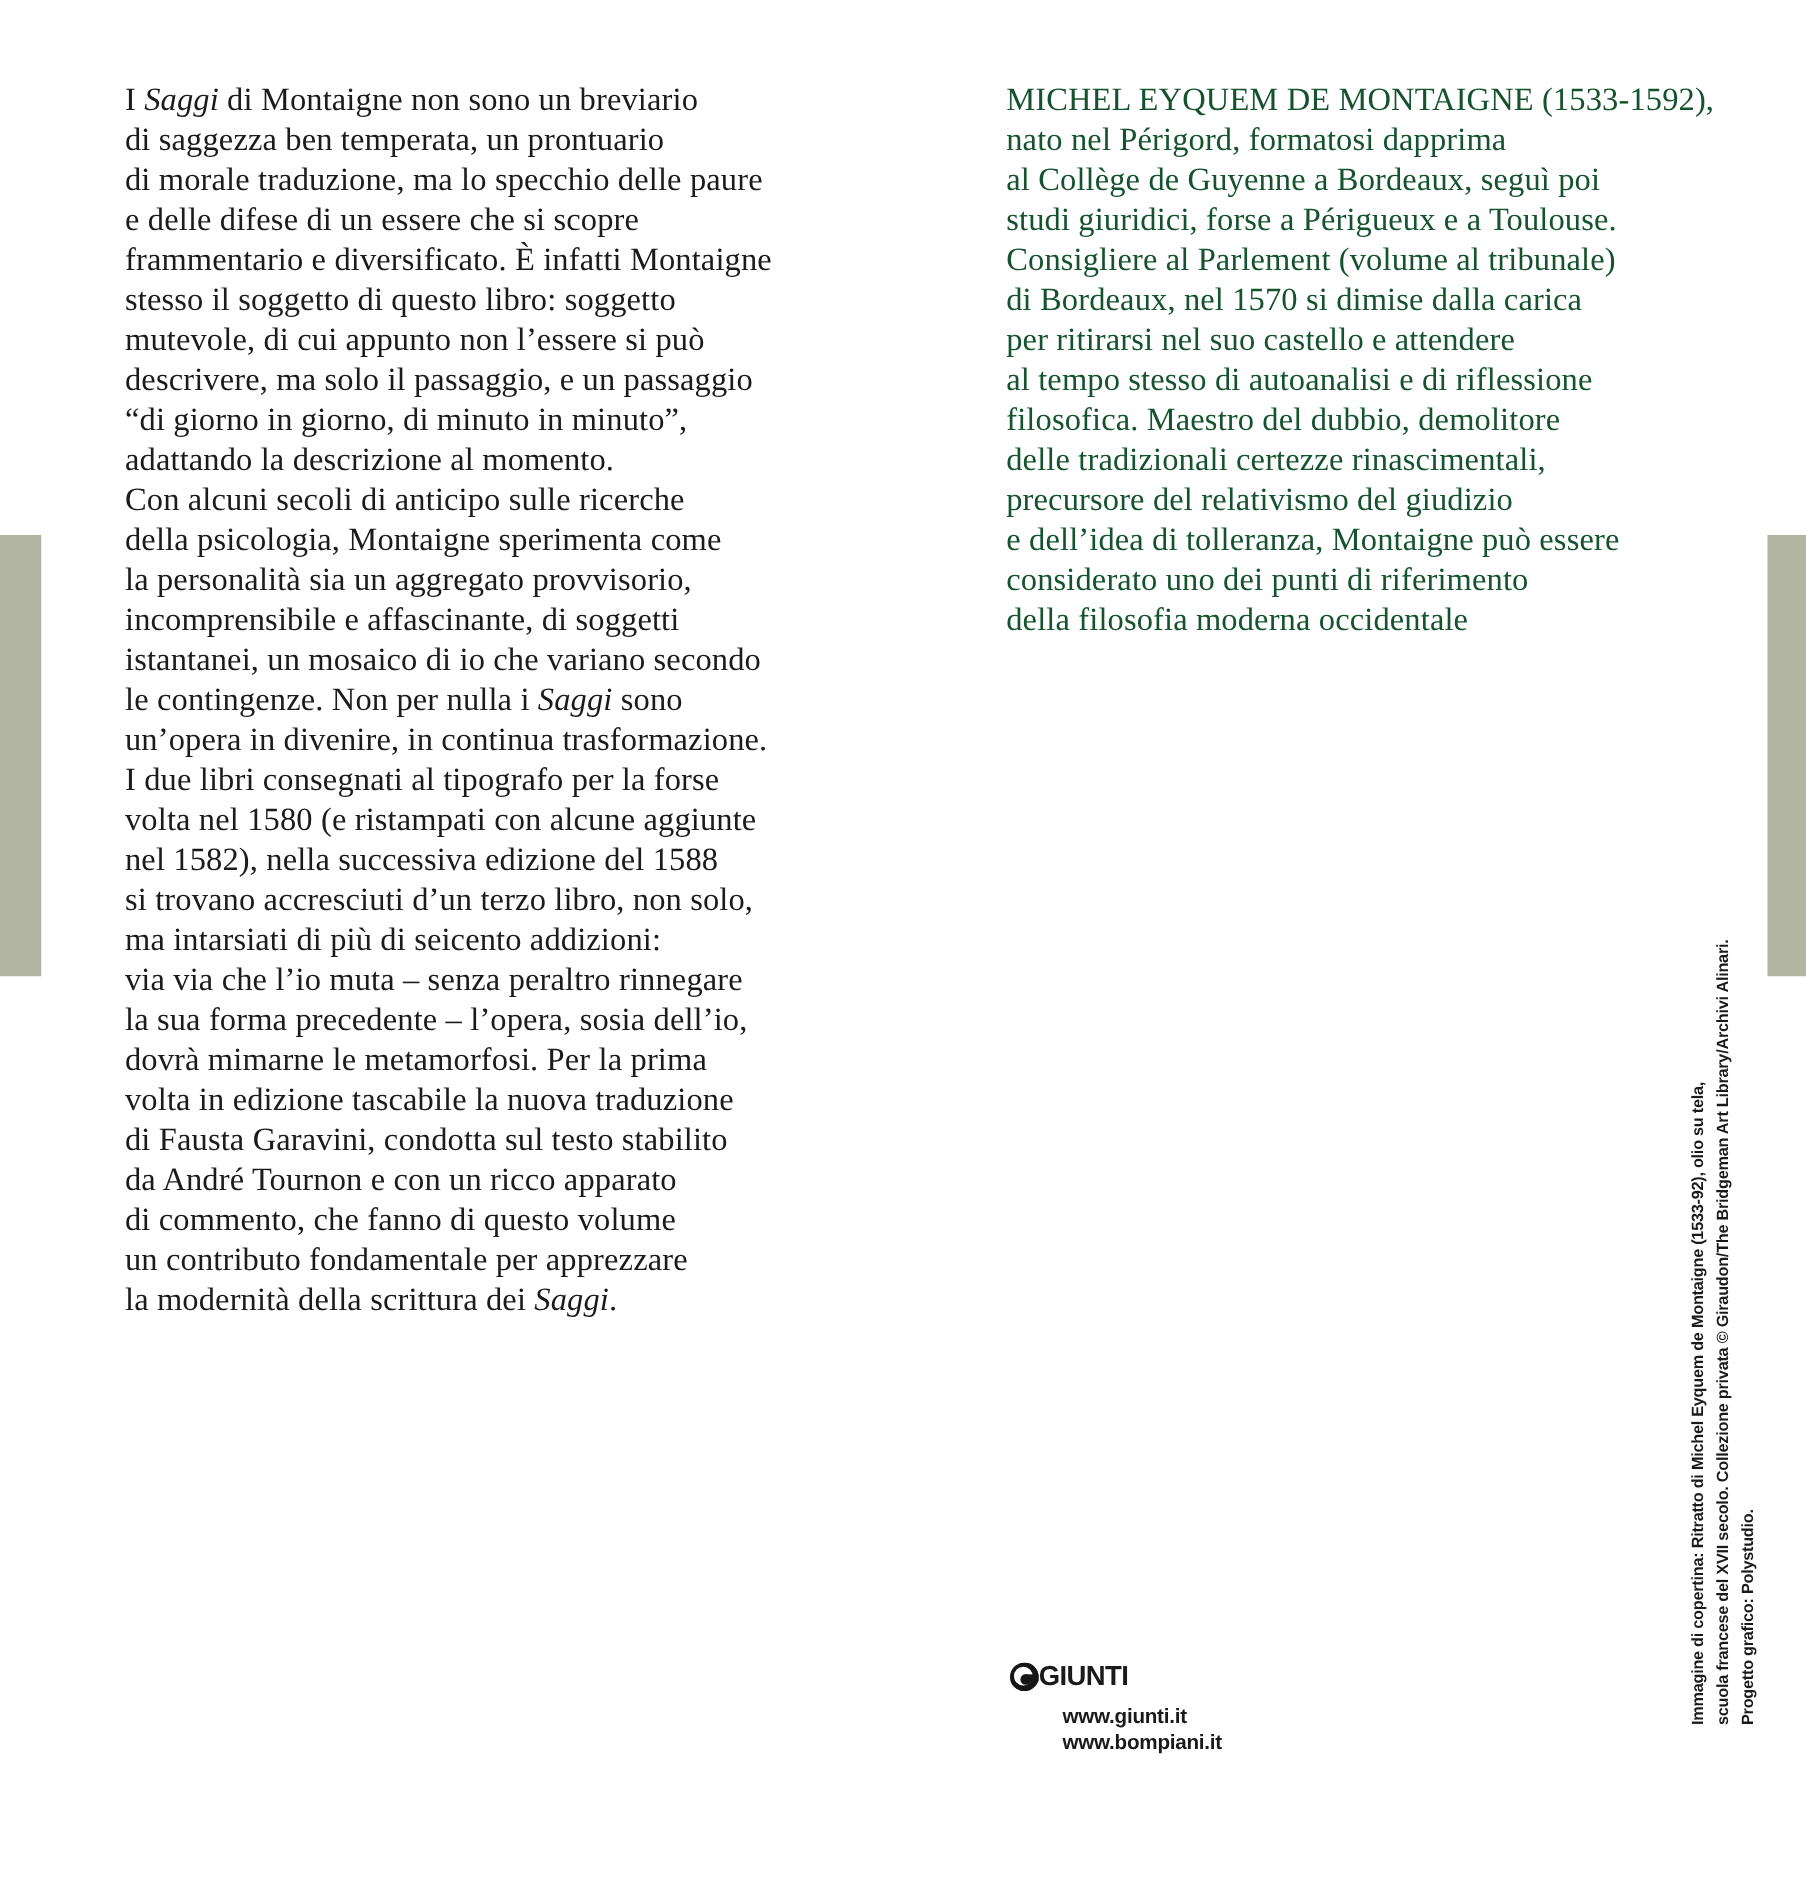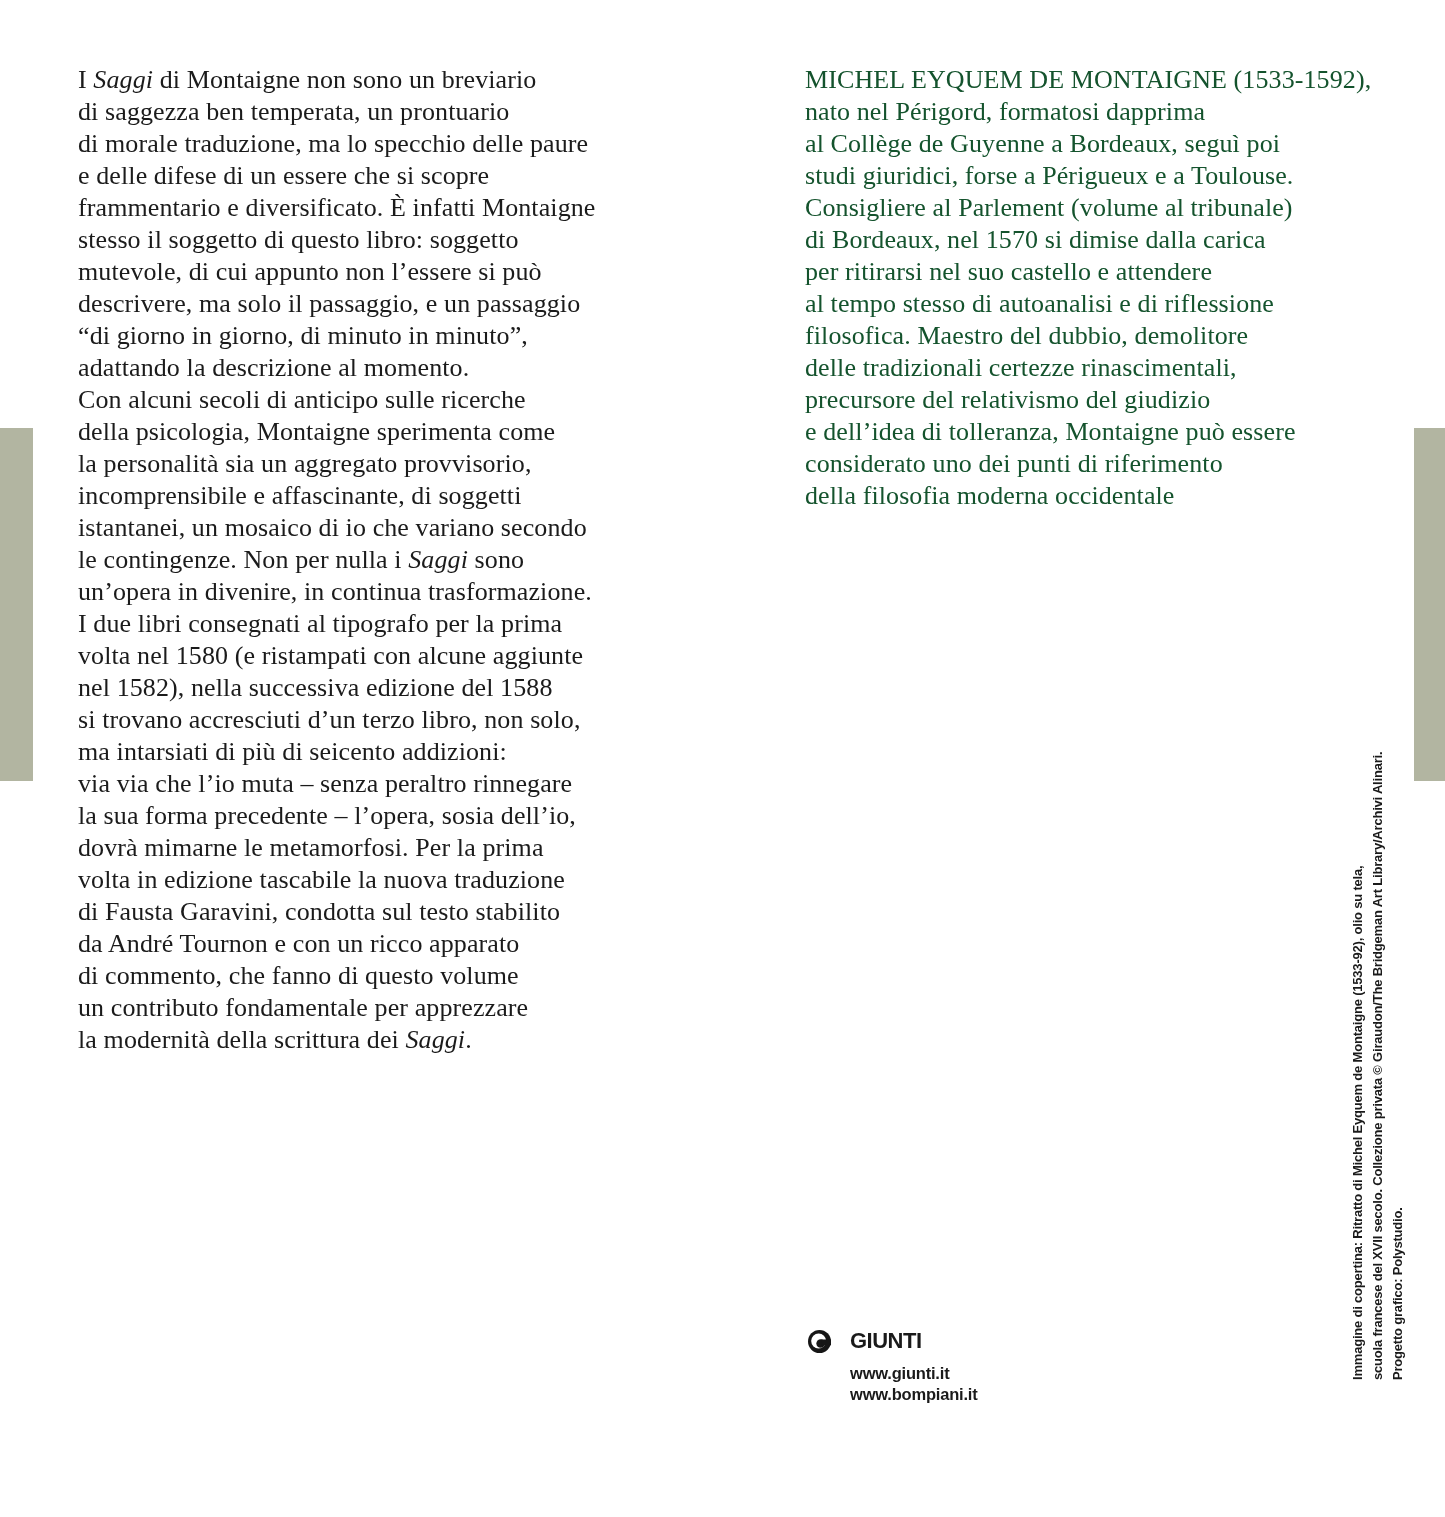--- a/index.html
+++ b/index.html
@@ -21,34 +21,34 @@
   .text-column {
     position: absolute;
     top: 64px;
     font-size: 26px;
     line-height: 32px;
     color: #1b1b1b;
     letter-spacing: 0.1px;
   }
   .text-column .line { white-space: nowrap; }
   .text-column em { font-style: italic; }
-  .col-left  { left: 78px;  width: 620px; }
+  .col-left  { left: 100px;  width: 620px; }
   .col-right { left: 805px; width: 620px; }
 
   .publisher {
     position: absolute;
     left: 808px;
     top: 1328px;
     color: #1a1a1a;
     font-family: "Liberation Sans", sans-serif;
   }
   .publisher-row {
     display: flex;
     align-items: center;
-    gap: 19px;
+    gap: 0;
   }
   .publisher-name {
     font-weight: bold;
     font-size: 22px;
     letter-spacing: -0.5px;
   }
   .publisher-urls {
     margin-top: 9px;
     font-weight: bold;
     font-size: 16.5px;
@@ -91,21 +91,21 @@
     <div class="line">descrivere, ma solo il passaggio, e un passaggio</div>
     <div class="line">“di giorno in giorno, di minuto in minuto”,</div>
     <div class="line">adattando la descrizione al momento.</div>
     <div class="line">Con alcuni secoli di anticipo sulle ricerche</div>
     <div class="line">della psicologia, Montaigne sperimenta come</div>
     <div class="line">la personalità sia un aggregato provvisorio,</div>
     <div class="line">incomprensibile e affascinante, di soggetti</div>
     <div class="line">istantanei, un mosaico di io che variano secondo</div>
     <div class="line">le contingenze. Non per nulla i <em>Saggi</em> sono</div>
     <div class="line">un’opera in divenire, in continua trasformazione.</div>
-    <div class="line">I due libri consegnati al tipografo per la prima</div>
+    <div class="line">I due libri consegnati al tipografo per la forse</div>
     <div class="line">volta nel 1580 (e ristampati con alcune aggiunte</div>
     <div class="line">nel 1582), nella successiva edizione del 1588</div>
     <div class="line">si trovano accresciuti d’un terzo libro, non solo,</div>
     <div class="line">ma intarsiati di più di seicento addizioni:</div>
     <div class="line">via via che l’io muta – senza peraltro rinnegare</div>
     <div class="line">la sua forma precedente – l’opera, sosia dell’io,</div>
     <div class="line">dovrà mimarne le metamorfosi. Per la prima</div>
     <div class="line">volta in edizione tascabile la nuova traduzione</div>
     <div class="line">di Fausta Garavini, condotta sul testo stabilito</div>
     <div class="line">da André Tournon e con un ricco apparato</div>

